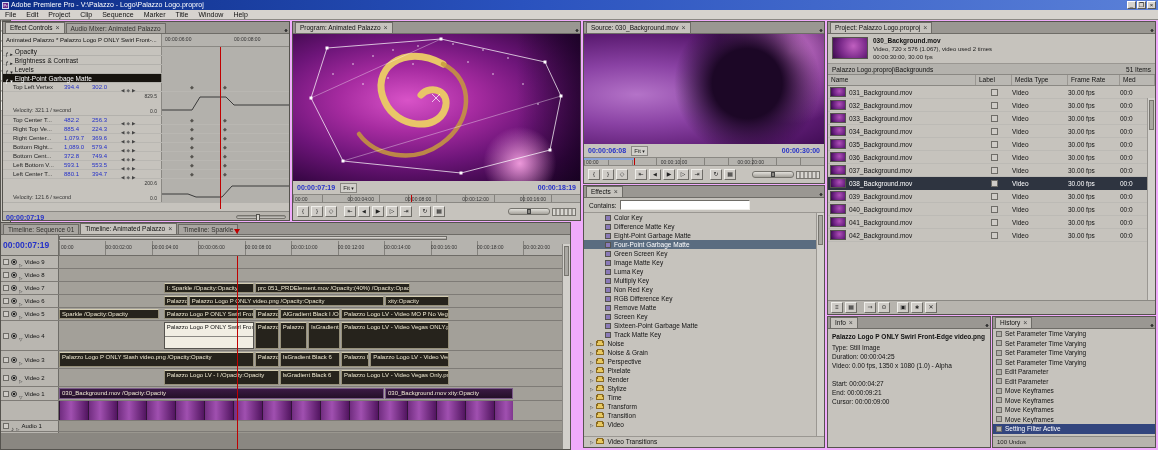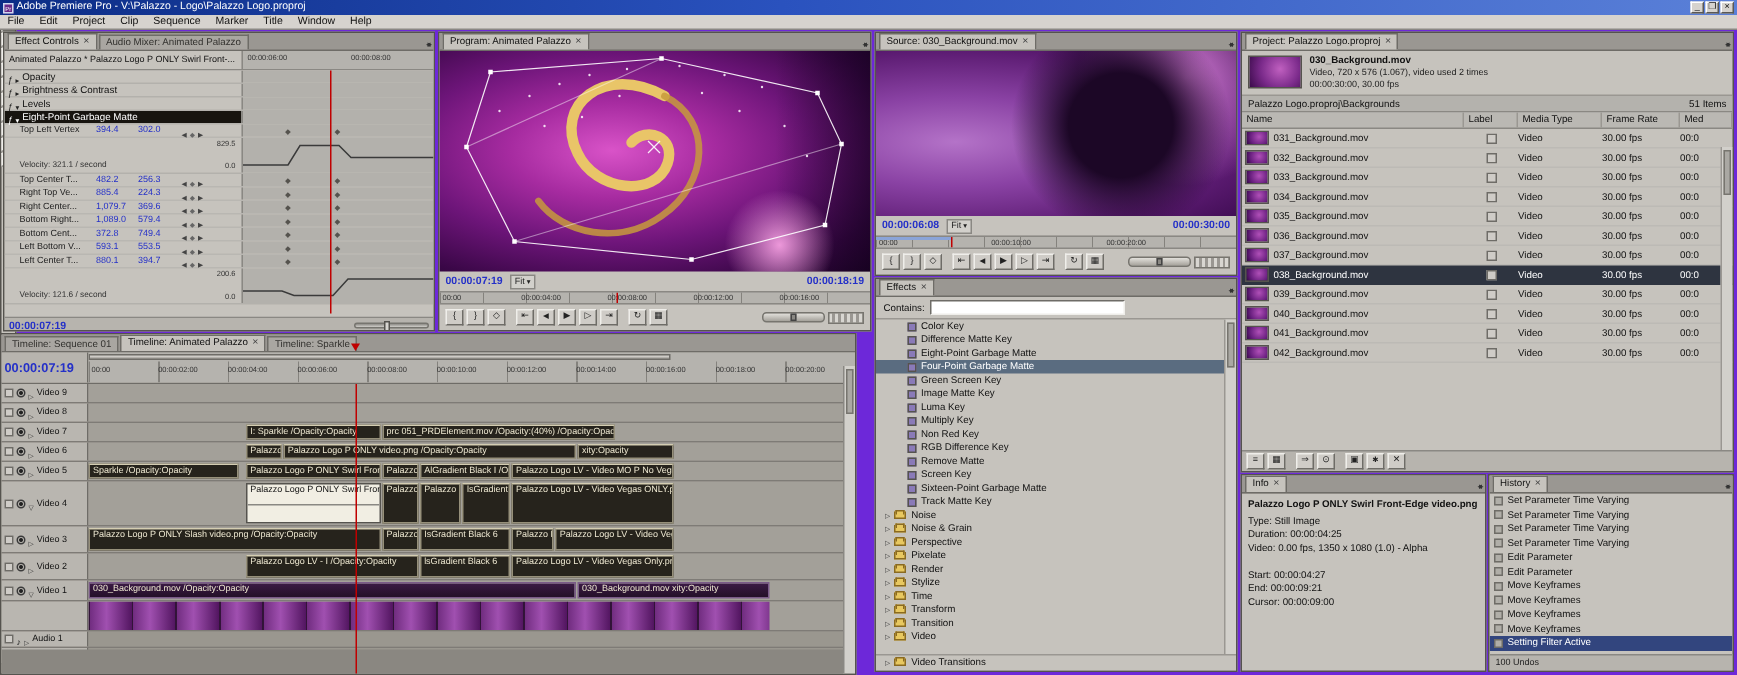--- a/index.html
+++ b/index.html
@@ -1,17 +1,17 @@
 <!DOCTYPE html>
 <html><head>
 <meta charset="utf-8">
 <style>
 *{margin:0;padding:0;box-sizing:border-box;font-family:"Liberation Sans",sans-serif;}
 html,body{width:1158px;height:450px;overflow:hidden;background:#787671;}
-#screen{position:relative;width:1158px;height:450px;background:#6d28d9;}
+#screen{position:relative;width:1158px;height:450px;background:#f0abfc;}
 
 
 .titlebar{position:absolute;left:0;top:0;width:100%;height:10px;background:linear-gradient(90deg,#0c2d86,#2a52be 45%,#5a80d8);color:#fff;font-size:7px;line-height:10px;display:flex;align-items:center;padding-left:2px;white-space:nowrap;}
 .app-ic{display:inline-block;width:7px;height:7px;background:#6a2a8a;border:1px solid #cfd8f0;color:#fff;font-size:4px;line-height:5px;text-align:center;margin-right:2px;}
 .win-btns{margin-left:auto;display:flex;gap:1px;padding-right:2px;}
 .win-btn{width:9px;height:8px;background:#d6d3ce;border:1px solid #fff;border-right-color:#5a5853;border-bottom-color:#5a5853;font-size:6px;line-height:6px;text-align:center;color:#111;}
 .menubar{position:absolute;left:0;top:10px;width:100%;height:10px;background:#d6d3ce;border-bottom:1px solid #8a8883;display:flex;}
 .menu-item{font-size:7px;line-height:9px;padding:0 5px;color:#111;}
 
 

